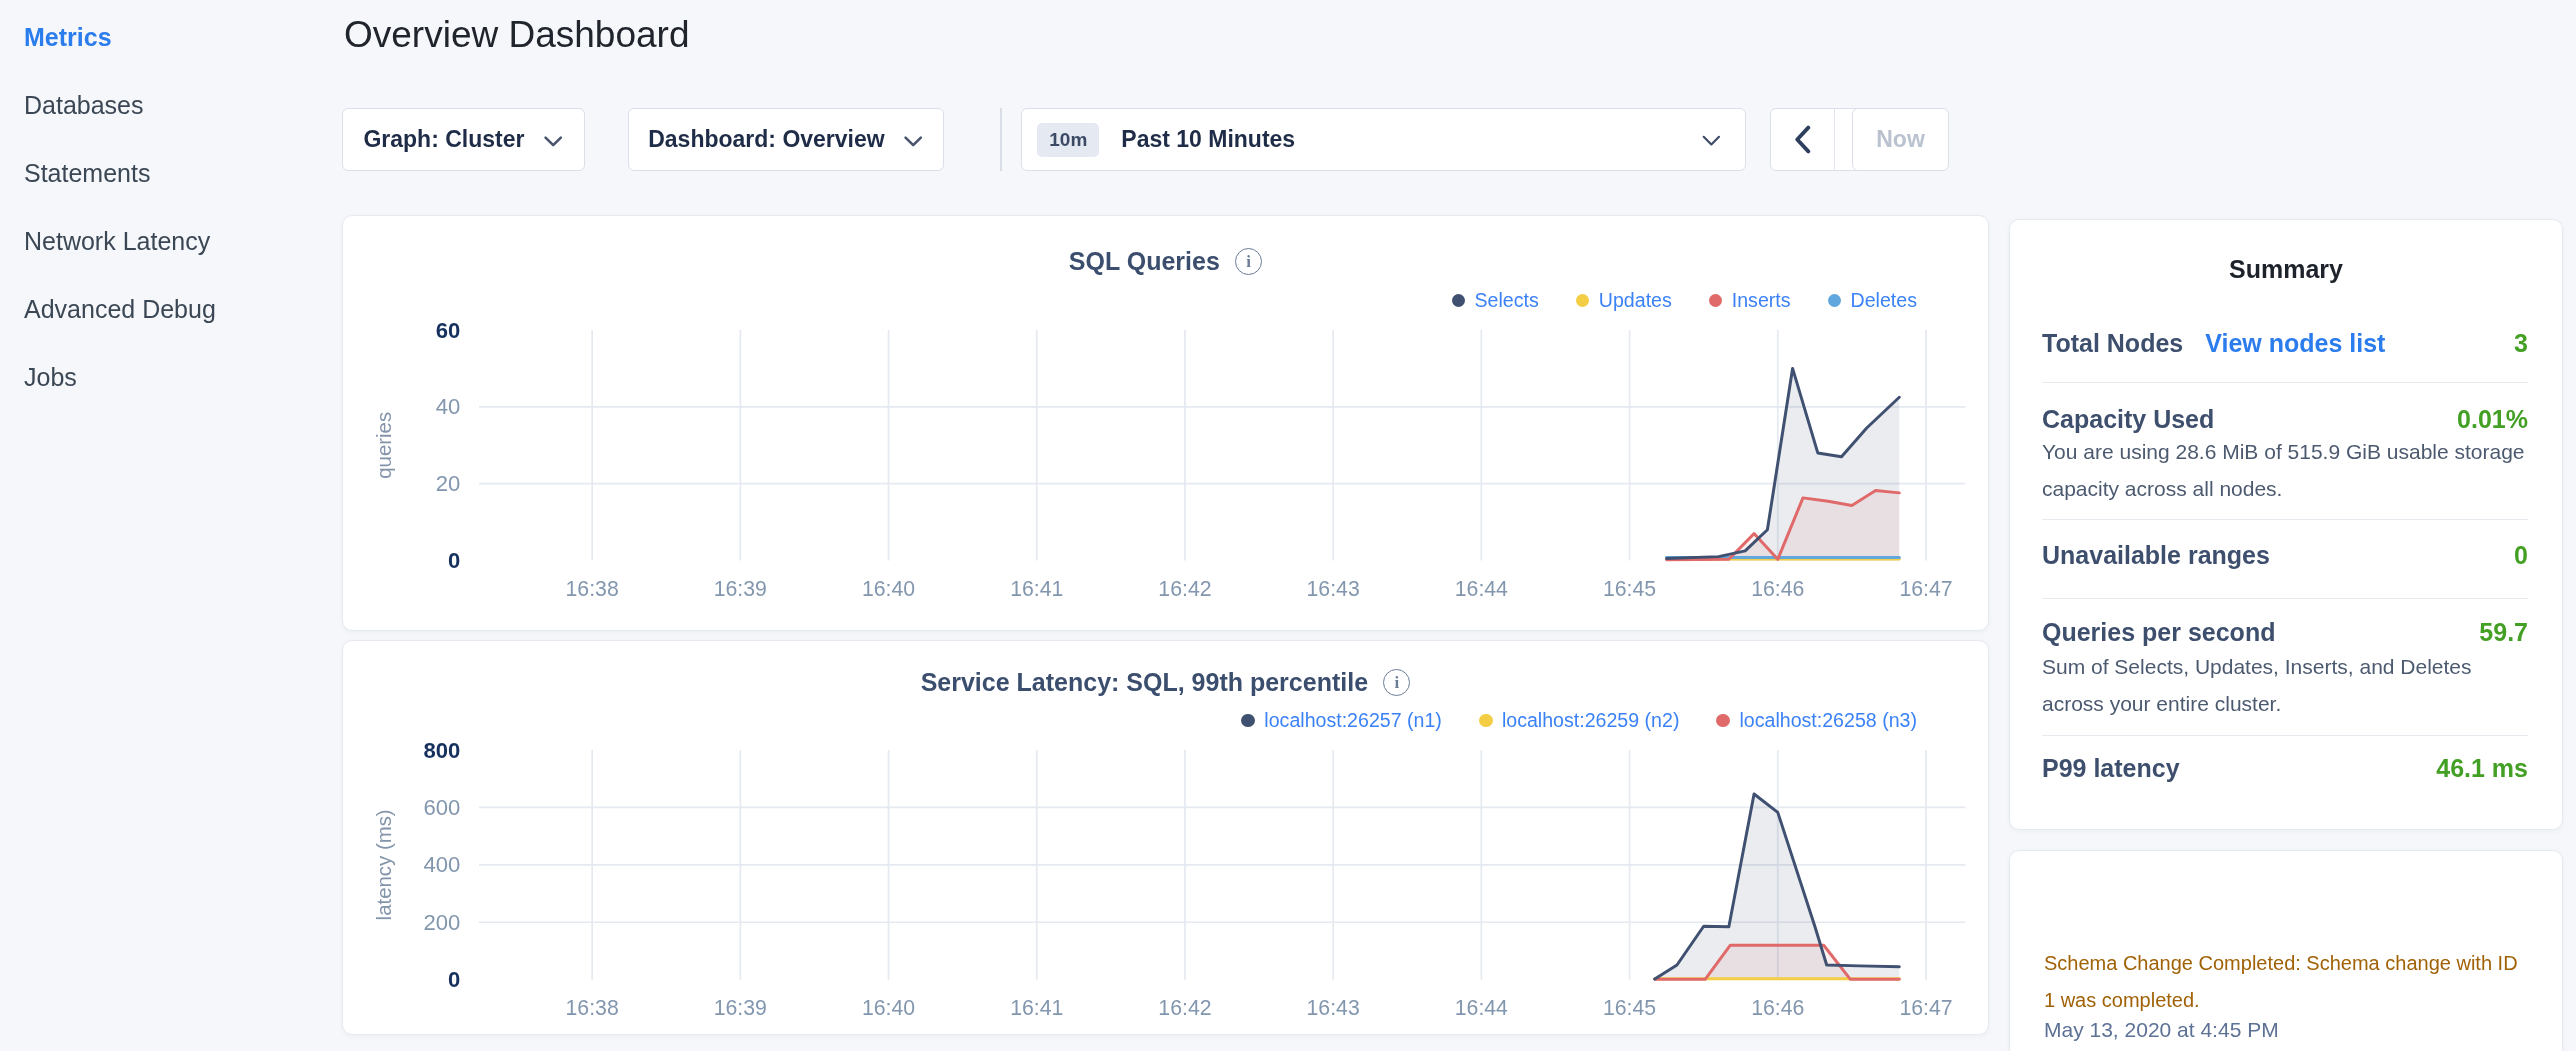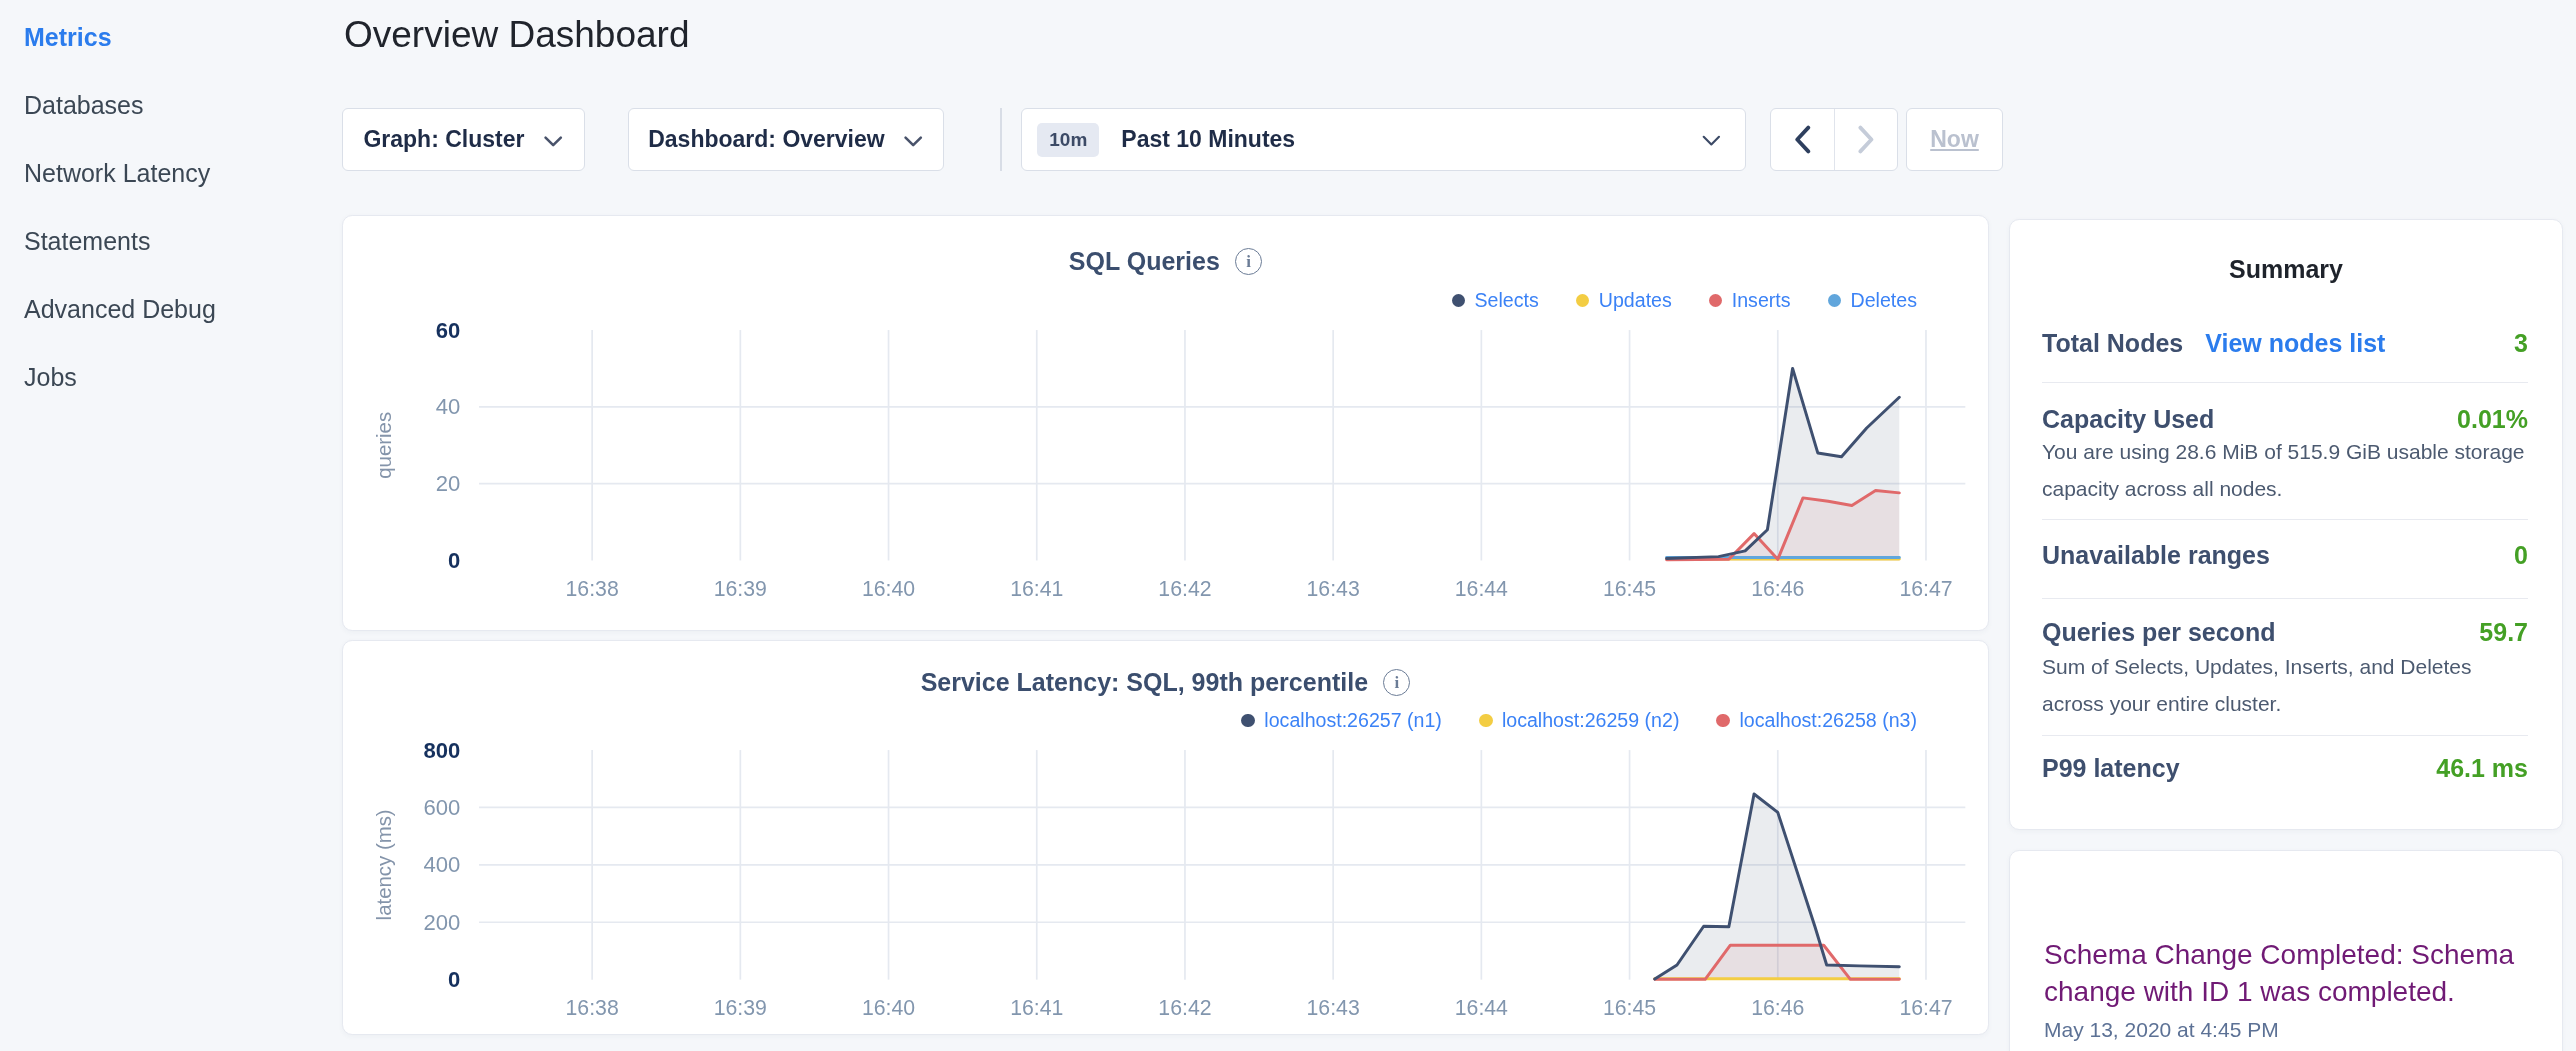--- a/index.html
+++ b/index.html
@@ -19,21 +19,21 @@
          display:flex; align-items:center; font-size:23px; font-weight:700; color:#1f2c47; cursor:pointer; }
   #graph-dd    { left:342px; width:243px; justify-content:center; gap:18.7px; }
   #dashboard-dd{ left:628px; width:316px; justify-content:center; gap:18.7px; }
   #controls-divider { position:absolute; left:1000px; top:108px; width:1.7px; height:63px; background:#d8dde6; }
   #time-selector { left:1021px; width:725px; padding:0 24px 0 15.3px; justify-content:flex-start; }
   .time-badge { background:#e5e9f2; border-radius:5.1px; padding:6px 12px; font-size:19px; font-weight:700; color:#3c4a66; margin-right:22px; }
   #time-selector .spacer { flex:1; }
   #arrow-group { left:1770px; width:128px; padding:0; }
   .arrow-half { width:50%; height:100%; display:flex; align-items:center; justify-content:center; cursor:pointer; }
   .arrow-half + .arrow-half { border-left:1.7px solid #e0e4ec; }
-  #now-button { left:1906px; width:97px; justify-content:center; color:#bac1cf;text-decoration:underline; }
+  #now-button { left:1852px; width:97px; justify-content:center; color:#bac1cf; }
 
   .chev-down { margin-top:3.4px; }
 
   
   .panel { position:absolute; background:#ffffff; border:0.9px solid #e6e9f0; border-radius:10.2px;
            box-shadow:0 1.7px 5.1px rgba(60,70,90,0.04); }
   #chart-panel-1 { left:342px; top:215px;  width:1647px; height:416px; }
   #chart-panel-2 { left:342px; top:640px;  width:1647px; height:395px; }
   #summary-panel { left:2009px; top:219px; width:554px;  height:611px; }
   #events-panel  { left:2009px; top:850px; width:554px; height:238px; }
@@ -68,34 +68,34 @@
   #row-capacity { top:185px; }
   #desc-capacity { top:213px; }
   #div-2 { top:299px; }
   #row-unavailable { top:321px; }
   #div-3 { top:378px; }
   #row-qps { top:398px; }
   #desc-qps { top:428px; }
   #div-4 { top:515px; }
   #row-p99 { top:534px; }
 
-  #event-text { position:absolute; left:34px; right:37px; top:85px; font-size:28px; line-height:37px; color:#701a75; }
+  #event-text { position:absolute; left:34px; right:37px; top:94px; font-size:20px; line-height:37px; color:#a16207; }
   #event-time { position:absolute; left:34px; right:37px; top:167px; font-size:21px; color:#5c7195; }
 </style>
 </head>
 <body>
 
 <div id="root">
 
   <nav id="sidebar">
     <ul id="sidebar-list">
         <li class="active">Metrics</li>
         <li>Databases</li>
+        <li>Statements</li>
         <li>Network Latency</li>
-        <li>Statements</li>
         <li>Advanced Debug</li>
         <li>Jobs</li>
       </ul>
   </nav>
 
   <h1 id="page-title">Overview Dashboard</h1>
 
   <div class="ctl" id="graph-dd">
     <span>Graph: Cluster</span>
     <svg class="chev-down" width="20.4" height="12.8" viewBox="0 0 24 15">

